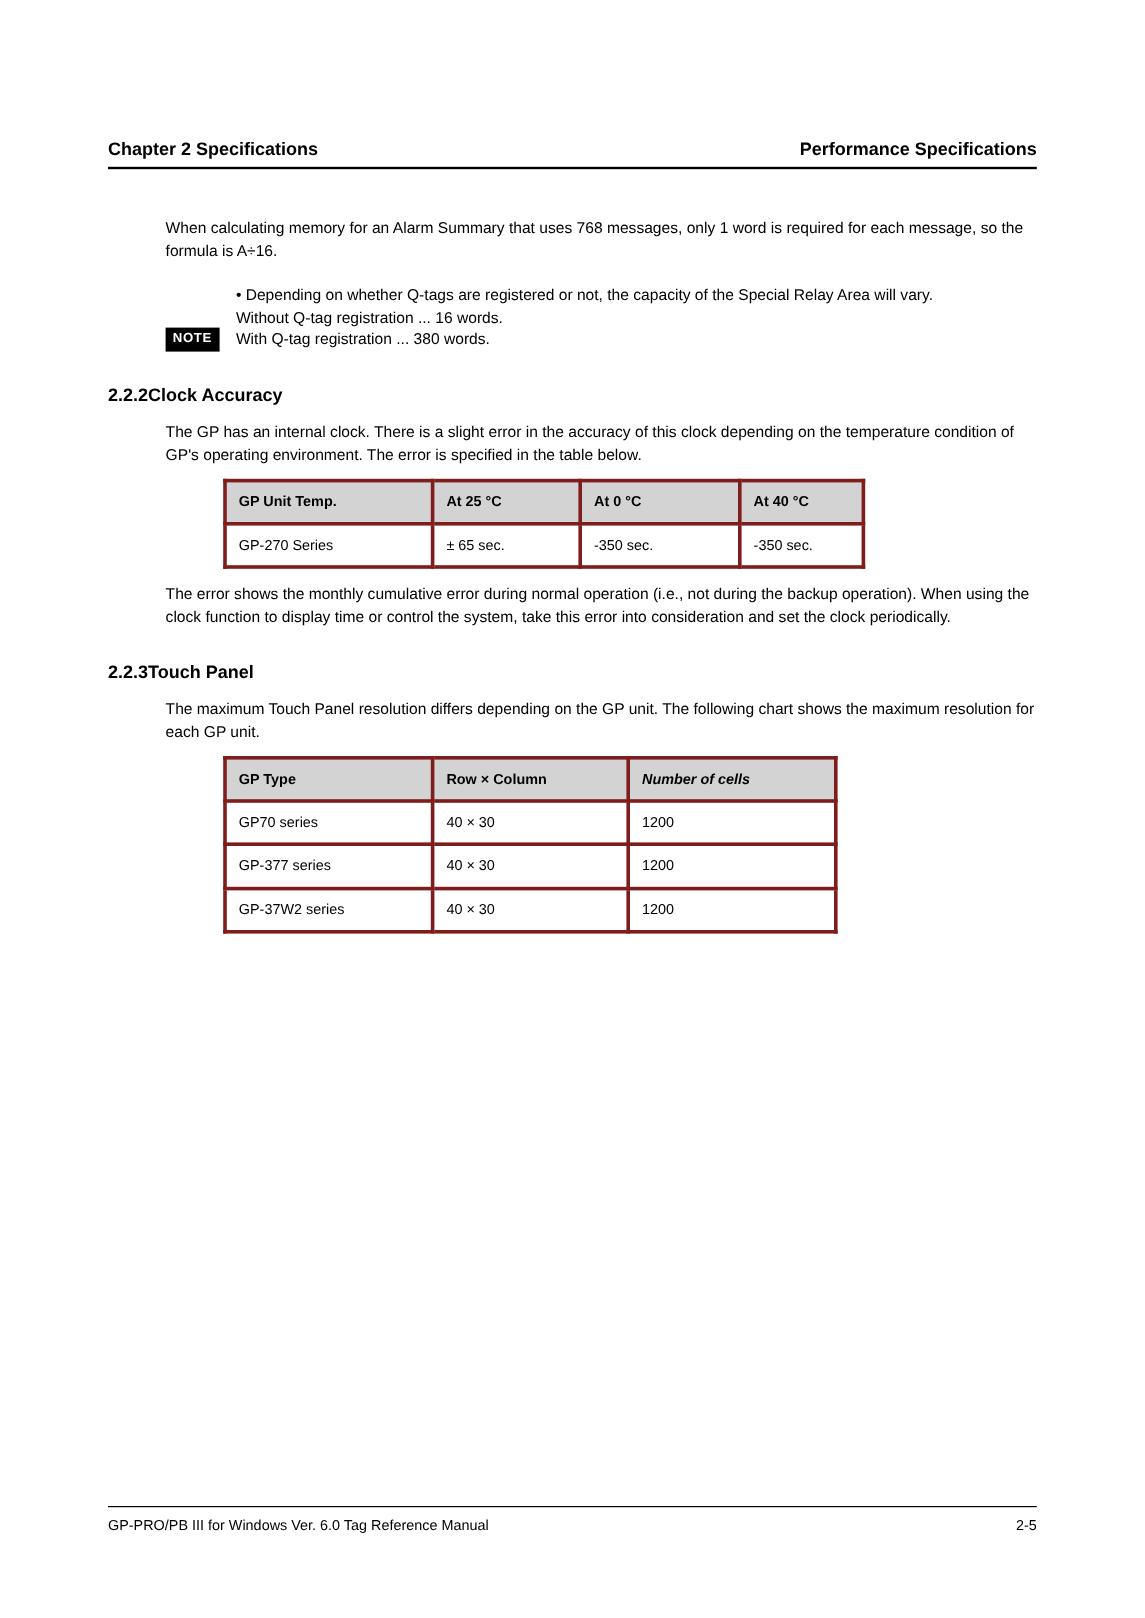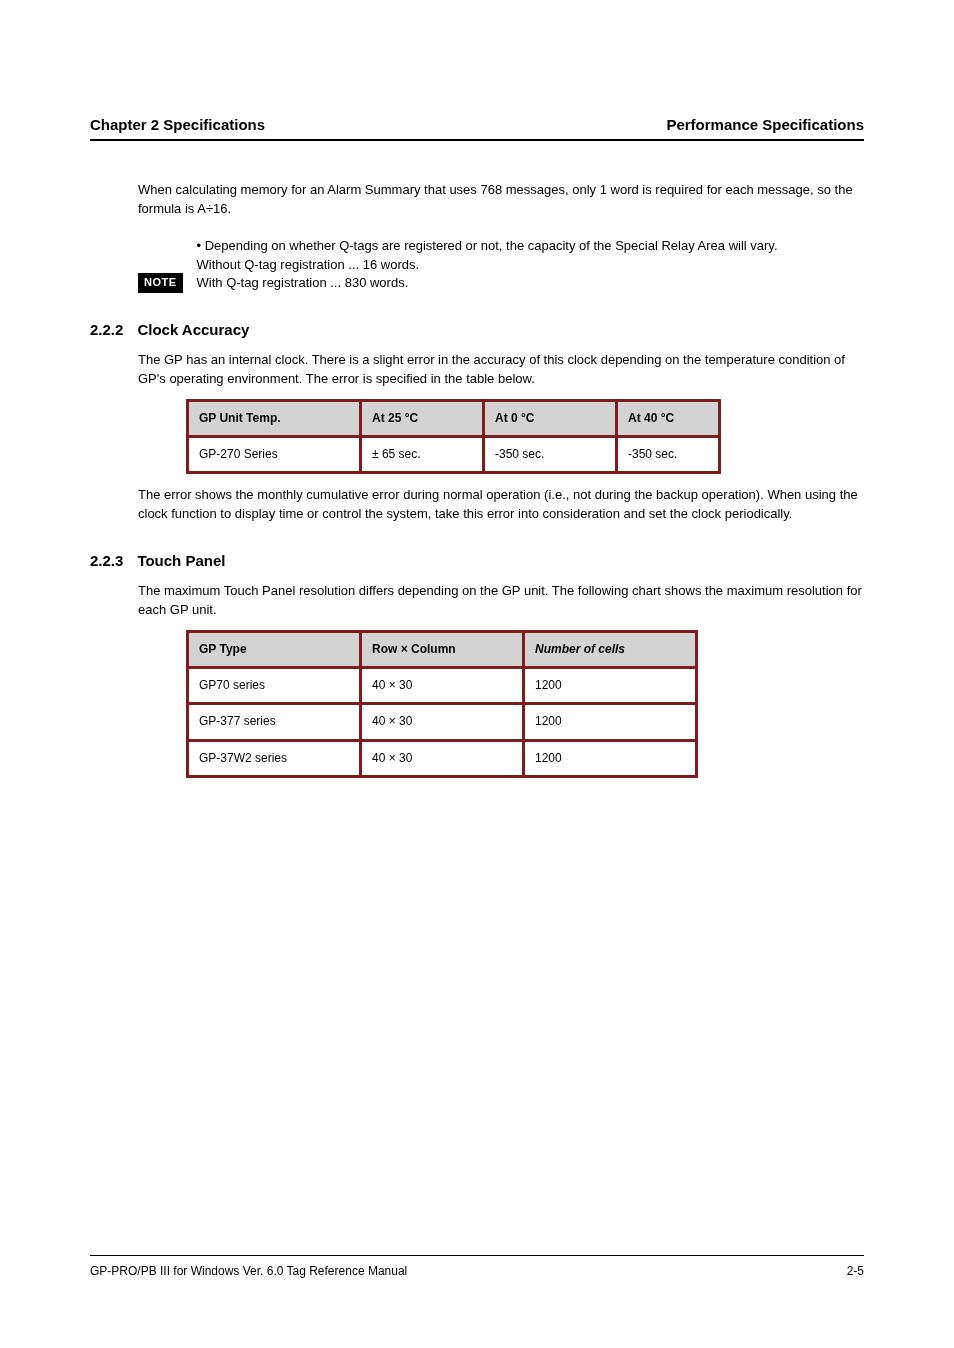--- a/index.html
+++ b/index.html
@@ -97,21 +97,20 @@
     border: none;
     border-top: 1.3px solid #000;
     margin: 0 0 8px 0;
   }
   .footer-row {
     display: flex;
     justify-content: space-between;
   }
   .section-number-row {
     display: flex;
-    gap: 14px;
     margin: 26px 0 10px -48px;
   }
   .section-number {
     font-size: 15px;
     font-weight: bold;
   }
   .section-title {
     font-size: 15px;
     font-weight: bold;
   }
@@ -127,21 +126,21 @@
   <hr class="hr-thick">
 
   <div class="body">
     <div class="para">When calculating memory for an Alarm Summary that uses 768 messages, only 1 word is required for each message, so the formula is A÷16.</div>
 
     <div class="note-row">
       <div class="note-badge">NOTE</div>
       <div class="note-text">
         <div>• Depending on whether Q-tags are registered or not, the capacity of the Special Relay Area will vary.</div>
         <div>Without Q-tag registration ... 16 words.</div>
-        <div>With Q-tag registration ... 830 words.</div>
+        <div>With Q-tag registration ... 380 words.</div>
       </div>
     </div>
 
     <div class="section-number-row">
       <div class="section-number">2.2.2</div>
       <div class="section-title">Clock Accuracy</div>
     </div>
 
     <div class="para indent2">The GP has an internal clock. There is a slight error in the accuracy of this clock depending on the temperature condition of GP's operating environment. The error is specified in the table below.</div>
 

